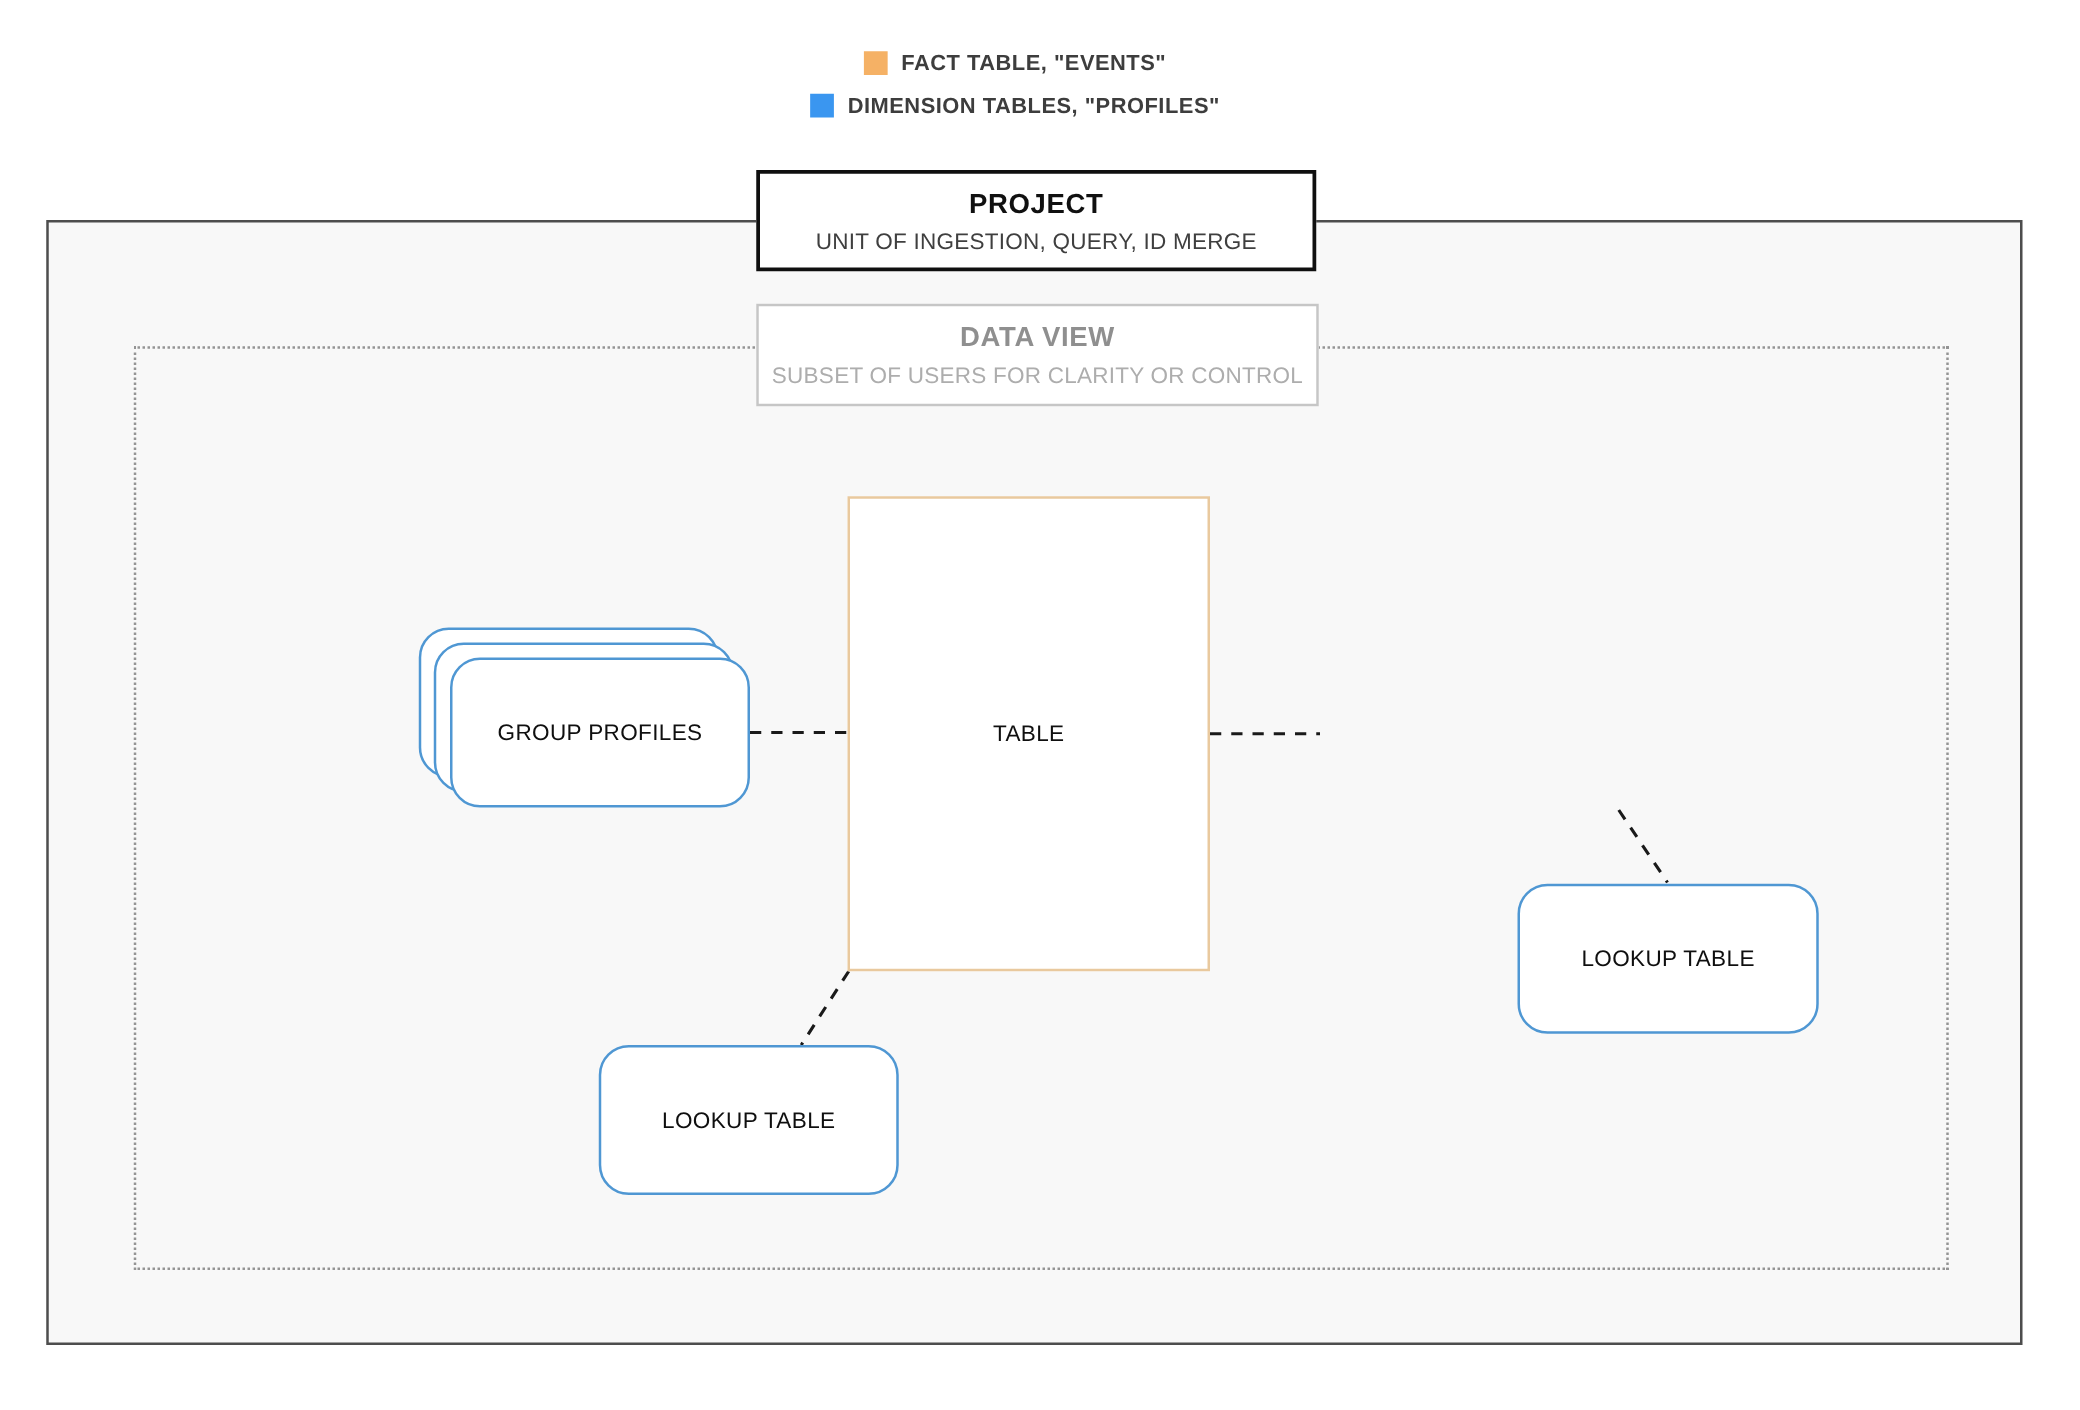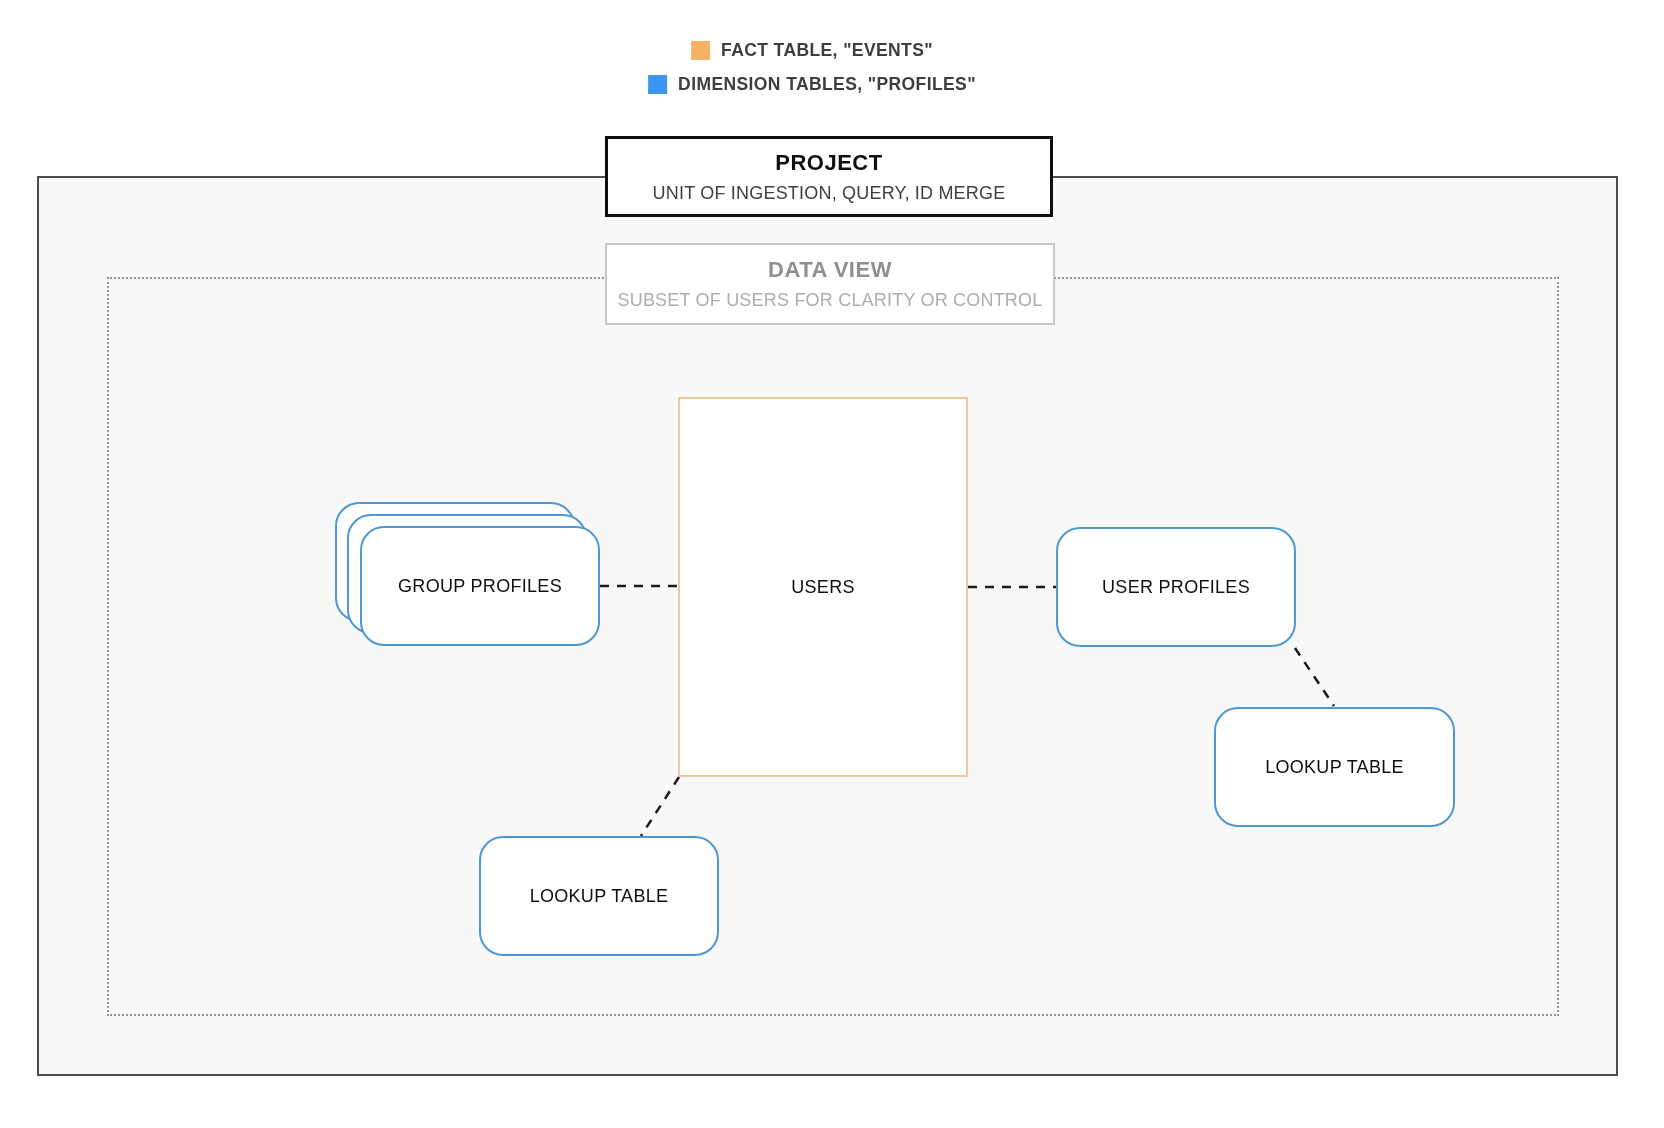--- a/index.html
+++ b/index.html
@@ -100,26 +100,23 @@
     <line x1="1295" y1="648" x2="1334" y2="706"></line>
   </svg>
 
   <div class="card gp-back2"></div>
   <div class="card gp-back1"></div>
   <div class="card gp-front">
     <span class="node-label">GROUP PROFILES</span>
   </div>
 
   <div class="events-box">
-    <span class="node-label">USERS</span>
+    <span class="node-label">TABLE</span>
   </div>
 
-  <div class="card user-profiles">
-    <span class="node-label">USER PROFILES</span>
-  </div>
 
   <div class="card lookup-right">
     <span class="node-label">LOOKUP TABLE</span>
   </div>
 
   <div class="card lookup-bottom">
     <span class="node-label">LOOKUP TABLE</span>
   </div>
 
 </div>

